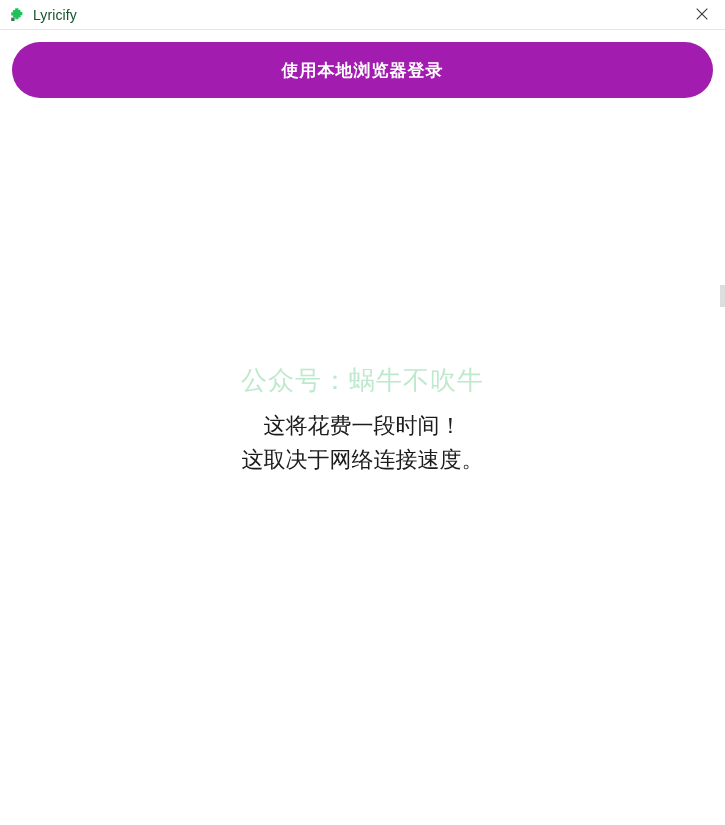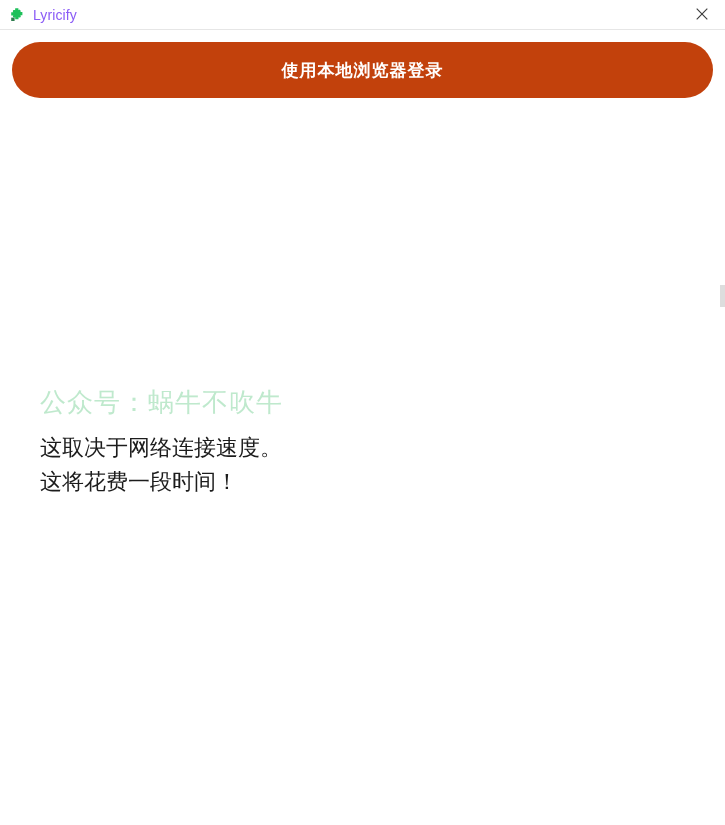--- a/index.html
+++ b/index.html
@@ -35,21 +35,21 @@
   }
   .app-icon .puzzle {
     position: absolute;
     left: 0;
     top: 0;
     width: 16px;
     height: 16px;
   }
   .app-title {
     font-size: 14px;
-    color: #8b5cf6;
+    color: #14532d;
     letter-spacing: 0.1px;
     line-height: 16px;
   }
   .close-btn {
     position: absolute;
     right: 0;
     top: 0;
     width: 46px;
     height: 28px;
     display: flex;
@@ -61,21 +61,21 @@
 
   
   .login-wrap {
     padding: 12px 12px 0 12px;
   }
   .login-button {
     width: 100%;
     height: 56px;
     border: none;
     border-radius: 28px;
-    background: #c2410c;
+    background: #a21caf;
     color: #ffffff;
     font-size: 17px;
     font-weight: bold;
     font-family: "Liberation Sans", sans-serif;
     letter-spacing: 1px;
     cursor: pointer;
     display: flex;
     align-items: center;
     justify-content: center;
   }
@@ -88,21 +88,22 @@
     width: 5px;
     height: 22px;
     background: #dddddd;
   }
 
   
   .center {
     position: absolute;
     left: 0;
     right: 0;
-    top: 385px;
+    top: 363px;
+    text-align: center;
     padding: 0 40px;
     box-sizing: border-box;
   }
   .watermark {
     font-size: 26px;
     color: #bfe9cd;
     letter-spacing: 1px;
     line-height: 34px;
     margin-bottom: 12px;
   }
@@ -144,16 +145,16 @@
 
 <div class="login-wrap">
   <button class="login-button">使用本地浏览器登录</button>
 </div>
 
 <div class="scroll-hint"></div>
 
 <div class="center">
   <div class="watermark">公众号：蜗牛不吹牛</div>
   <div class="desc-block">
+    <div class="desc-line">这将花费一段时间！</div>
     <div class="desc-line">这取决于网络连接速度。</div>
-    <div class="desc-line">这将花费一段时间！</div>
   </div>
 </div>
 
 </body></html>

